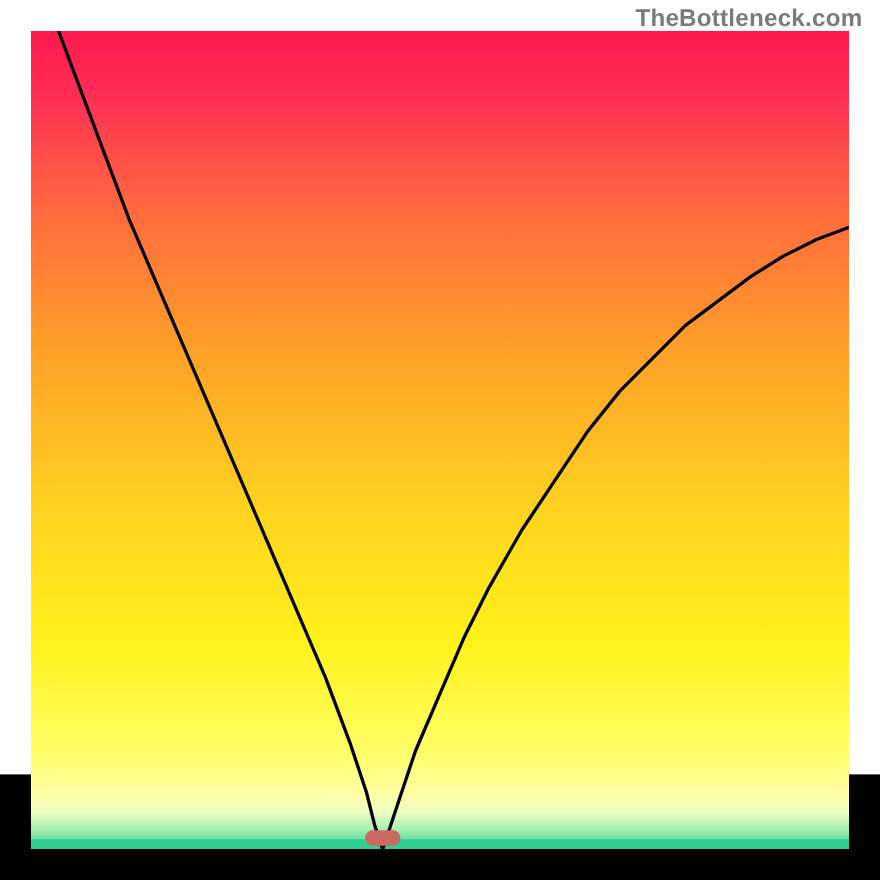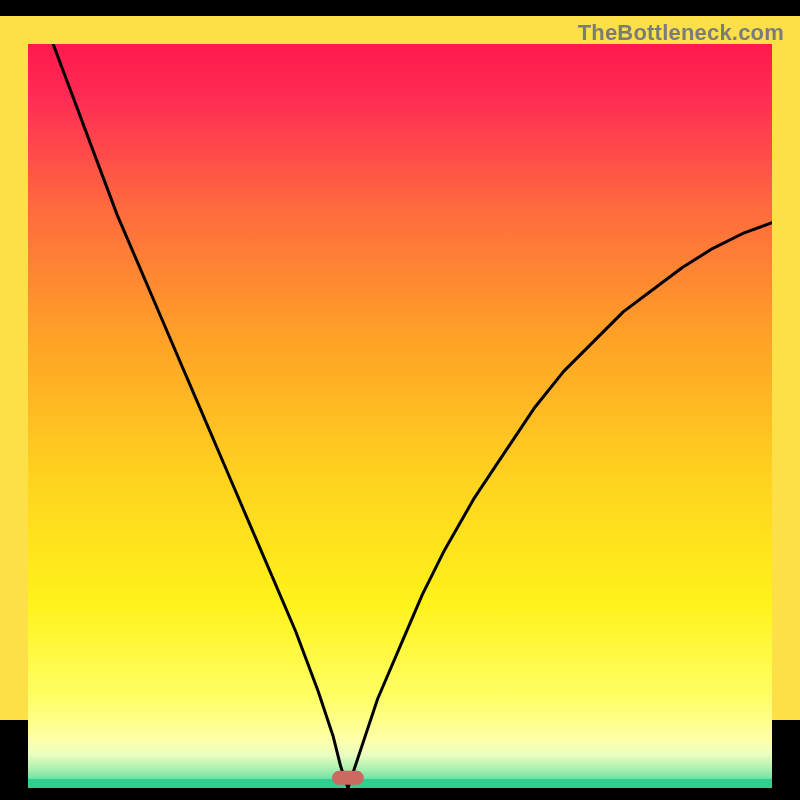--- a/index.html
+++ b/index.html
@@ -7,24 +7,24 @@
     padding: 0;
     width: 800px;
     height: 800px;
     overflow: hidden;
     background: #000;
     font-family: Arial, Helvetica, sans-serif;
   }
   .frame {
     position: absolute;
     left: 0;
-    top: 16px;
+    top: 0;
     width: 800px;
     height: 704px;
-    background: #fde047;
+    background: #ffffff;
   }
   .plot-area {
     position: absolute;
     left: 28px;
     top: 28px;
     width: 744px;
     height: 744px;
     overflow: hidden;
   }
   .plot-area svg {

